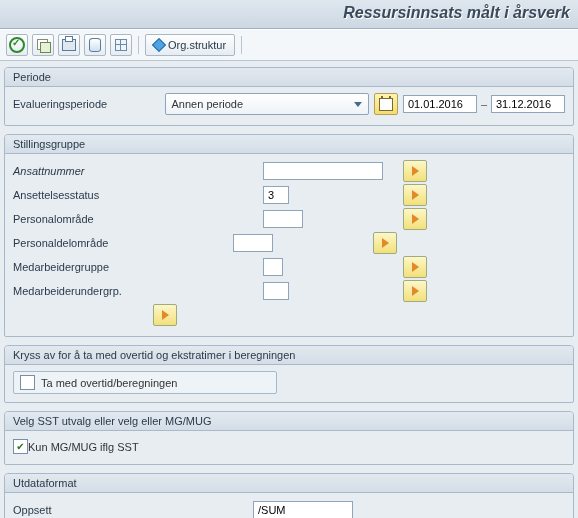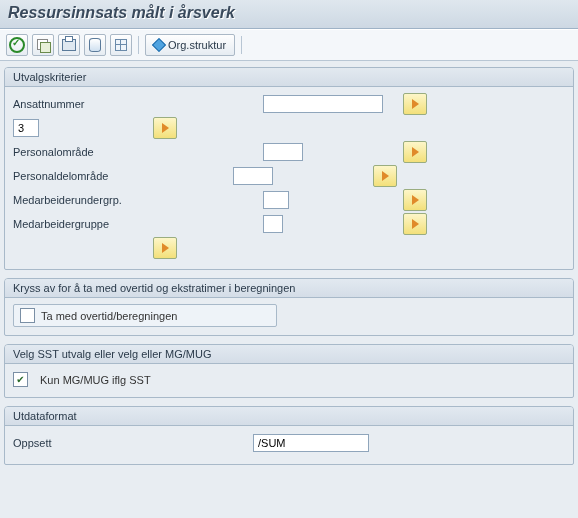--- a/index.html
+++ b/index.html
@@ -14,20 +14,21 @@
     width: 578px;
     height: 518px;
     background: #e8edf2;
     position: relative;
     overflow: hidden;
   }
   .title-bar {
     background: linear-gradient(#dfe7ee, #cdd8e3);
     border-bottom: 1px solid #9eb2c6;
     padding: 4px 8px 6px 8px;
+    text-align: right;
   }
   .title-text {
     font-size: 16px;
     font-weight: bold;
     font-style: italic;
     color: #3a4a5c;
     text-shadow: 1px 1px 0 #fff;
   }
   .toolbar {
     display: flex;
@@ -158,21 +159,21 @@
   .cal-icon::before{
     content:"";position:absolute;top:-3px;left:1px;
     width:2px;height:3px;background:#7a6a30;
   }
   .cal-icon::after{
     content:"";position:absolute;top:-3px;right:1px;
     width:2px;height:3px;background:#7a6a30;
   }
   .dash { margin:0 4px; color:#555;}
   .checkbox-row{
-    display:flex;align-items:center;gap:12px;
+    display:flex;align-items:center;gap:0;
     padding:2px 0;
   }
   .chk{
     width:13px;height:13px;
     border:1px solid #7a8fa5;
     background:#fff;
     display:flex;align-items:center;justify-content:center;
     font-size:10px;
     color:#2a5a2a;
     cursor:pointer;
@@ -259,33 +260,53 @@
     <div class="tsep"></div>
     <div class="tbtn tbtn-text">
       <span class="diamond"></span>
       <span>Org.struktur</span>
     </div>
     <div class="tsep"></div>
   </div>
 
   <div class="content">
 
-
     <div class="group">
-      <div class="group-header">Utvalgskriterier</div>
+      <div class="group-header">Periode</div>
+      <div class="group-body">
+        <div class="row">
+          <div class="label">Evalueringsperiode</div>
+          <div class="select">
+            <span>Annen periode</span>
+          </div>
+          <div style="width:6px"></div>
+          <div class="cal-btn">
+              <span class="cal-icon"></span>
+            </div>
+          <div style="width:6px"></div>
+          <input class="input" style="width: 74px;" value="01.01.2016">
+          <span class="dash">–</span>
+          <input class="input" style="width: 74px;" value="31.12.2016">
+        </div>
+      </div>
+    </div>
+
+    <div class="group">
+      <div class="group-header">Stillingsgruppe</div>
       <div class="group-body" id="utvalg-body">
           <div class="row">
-            <div class="label" style="width: 250px;">Ansattnummer</div>
+            <div class="label" style="width: 250px; font-style: italic;">Ansattnummer</div>
             <input class="input" style="width: 120px;">
             <div style="flex: 0 0 auto; width: 20px;"></div>
             <div class="btn-icon">
               <div class="arrow-right-orange"></div>
             </div>
           </div>
           <div class="row">
+            <div class="label" style="width: 250px;">Ansettelsesstatus</div>
             <input class="input" value="3" style="width: 26px;">
             <div style="flex: 0 0 auto; width: 114px;"></div>
             <div class="btn-icon">
               <div class="arrow-right-orange"></div>
             </div>
           </div>
           <div class="row">
             <div class="label" style="width: 250px;">Personalområde</div>
             <input class="input" style="width: 40px;">
             <div style="flex: 0 0 auto; width: 100px;"></div>
@@ -295,31 +316,31 @@
           </div>
           <div class="row">
             <div class="label" style="width: 220px;">Personaldelområde</div>
             <input class="input" style="width: 40px;">
             <div style="flex: 0 0 auto; width: 100px;"></div>
             <div class="btn-icon">
               <div class="arrow-right-orange"></div>
             </div>
           </div>
           <div class="row">
+            <div class="label" style="width: 250px;">Medarbeidergruppe</div>
+            <input class="input" style="width: 20px;">
+            <div style="flex: 0 0 auto; width: 120px;"></div>
+            <div class="btn-icon">
+              <div class="arrow-right-orange"></div>
+            </div>
+          </div>
+          <div class="row">
             <div class="label" style="width: 250px;">Medarbeiderundergrp.</div>
             <input class="input" style="width: 26px;">
             <div style="flex: 0 0 auto; width: 114px;"></div>
-            <div class="btn-icon">
-              <div class="arrow-right-orange"></div>
-            </div>
-          </div>
-          <div class="row">
-            <div class="label" style="width: 250px;">Medarbeidergruppe</div>
-            <input class="input" style="width: 20px;">
-            <div style="flex: 0 0 auto; width: 120px;"></div>
             <div class="btn-icon">
               <div class="arrow-right-orange"></div>
             </div>
           </div>
           <div class="row">
             <div style="flex: 0 0 auto; width: 140px;"></div>
             <div class="btn-icon">
               <div class="arrow-right-orange"></div>
             </div>
           </div>
@@ -344,19 +365,19 @@
           <span>Kun MG/MUG iflg SST</span>
         </div>
       </div>
     </div>
 
     <div class="group" style="margin-bottom:0">
       <div class="group-header">Utdataformat</div>
       <div class="group-body">
         <div class="row">
           <div class="label" style="width:240px">Oppsett</div>
-          <input class="input" style="width: 116px;" value="/SUM">
+          <input class="input" style="width: 100px;" value="/SUM">
         </div>
       </div>
     </div>
 
   </div>
 </div>
 
 </body></html>

